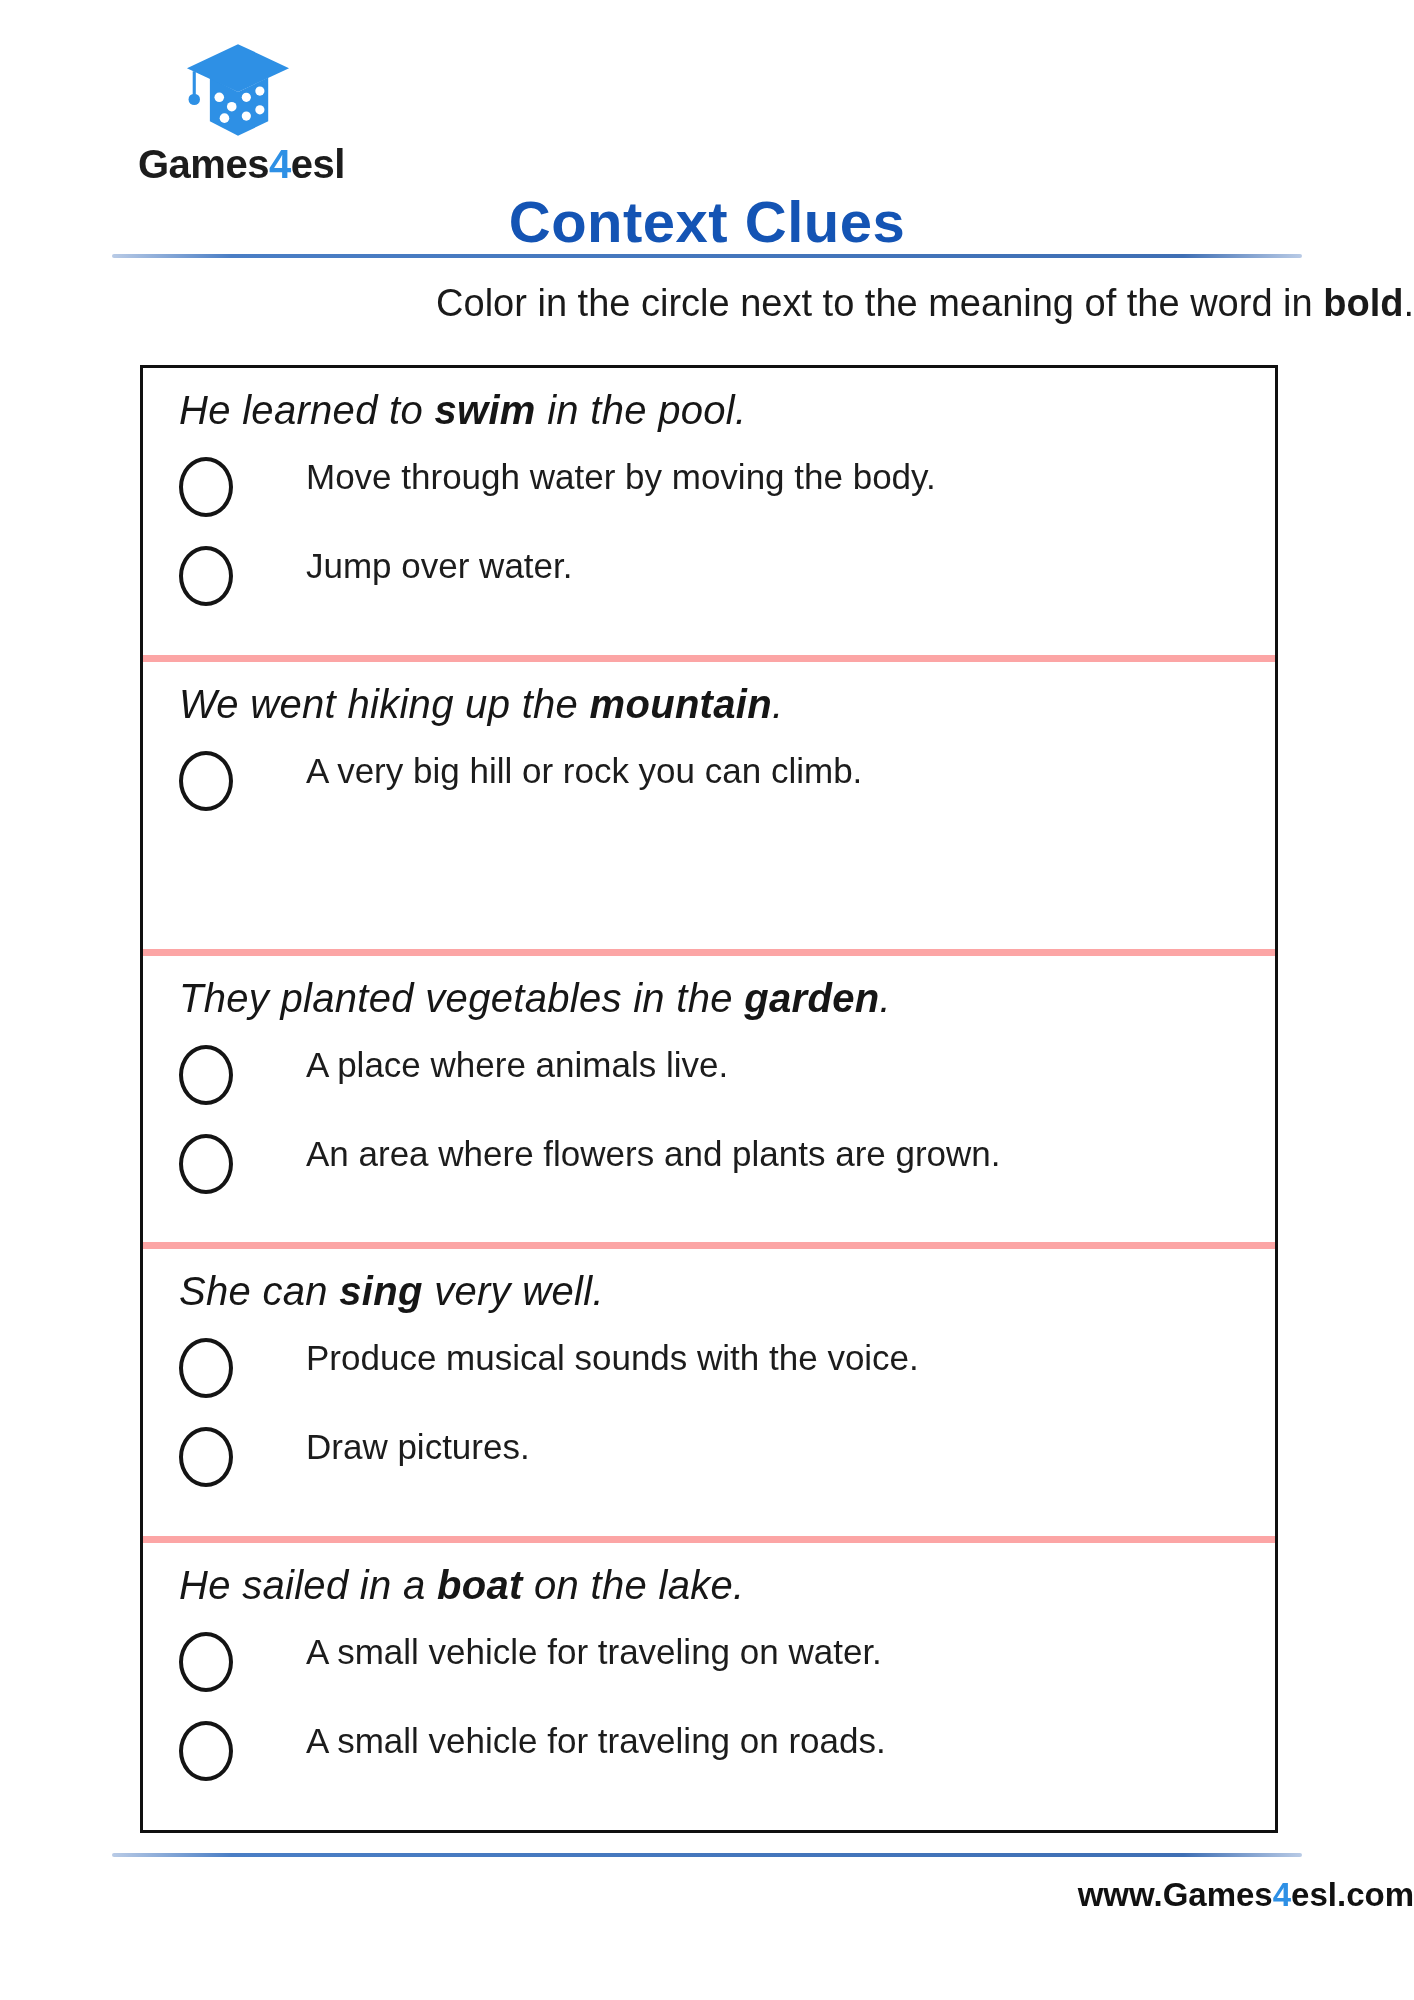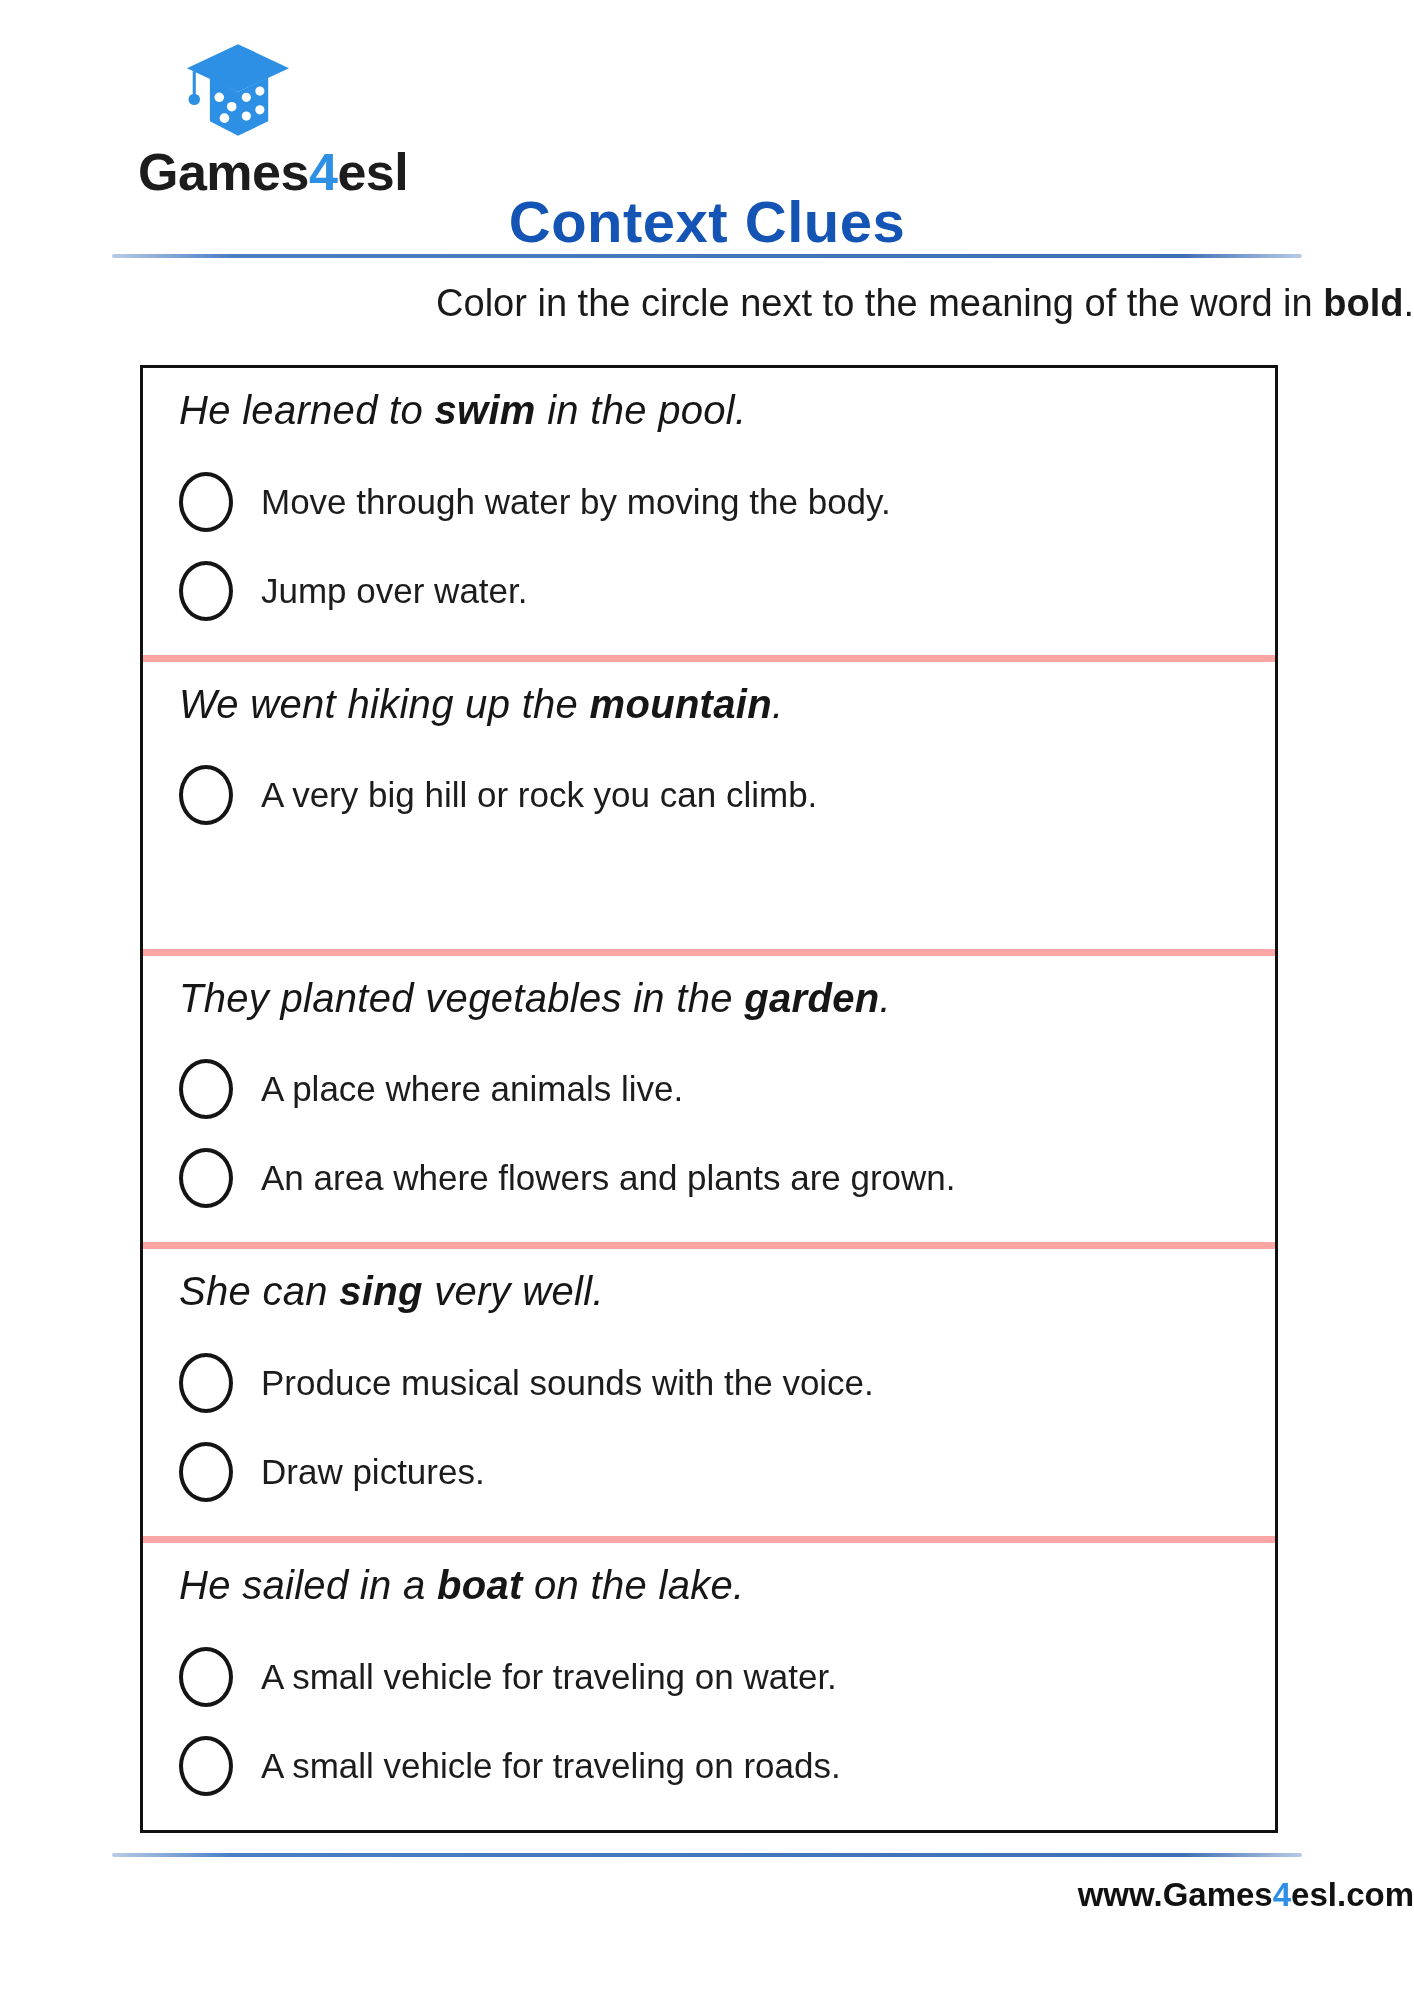--- a/index.html
+++ b/index.html
@@ -17,21 +17,21 @@
   .logo {
     position: absolute;
     left: 138px;
     top: 40px;
     width: 200px;
     text-align: center;
   }
   .logo-icon { display: block; margin: 0 auto; }
   .logo-text {
     margin-top: 2px;
-    font-size: 52px;
+    font-size: 40px;
     font-weight: 700;
     letter-spacing: -0.5px;
     color: #1c1c1c;
     white-space: nowrap;
   }
   .accent-blue { color: #2e90e5; }
 
   .page-title {
     position: absolute;
     top: 188px;
@@ -96,23 +96,24 @@
     font-size: 40px;
     font-style: italic;
     color: #161616;
     letter-spacing: 0.3px;
     white-space: nowrap;
   }
   .sentence strong { font-weight: 700; }
 
   .option {
     display: flex;
-    align-items: center;
+    align-items: flex-start;
     height: 89px;
     cursor: pointer;
+    gap: 45px;
   }
   .circle {
     flex: none;
     width: 54px;
     height: 60px;
     border: 4px solid #141414;
     border-radius: 50%;
     background: #ffffff;
     margin-right: 28px;
     box-sizing: border-box;

